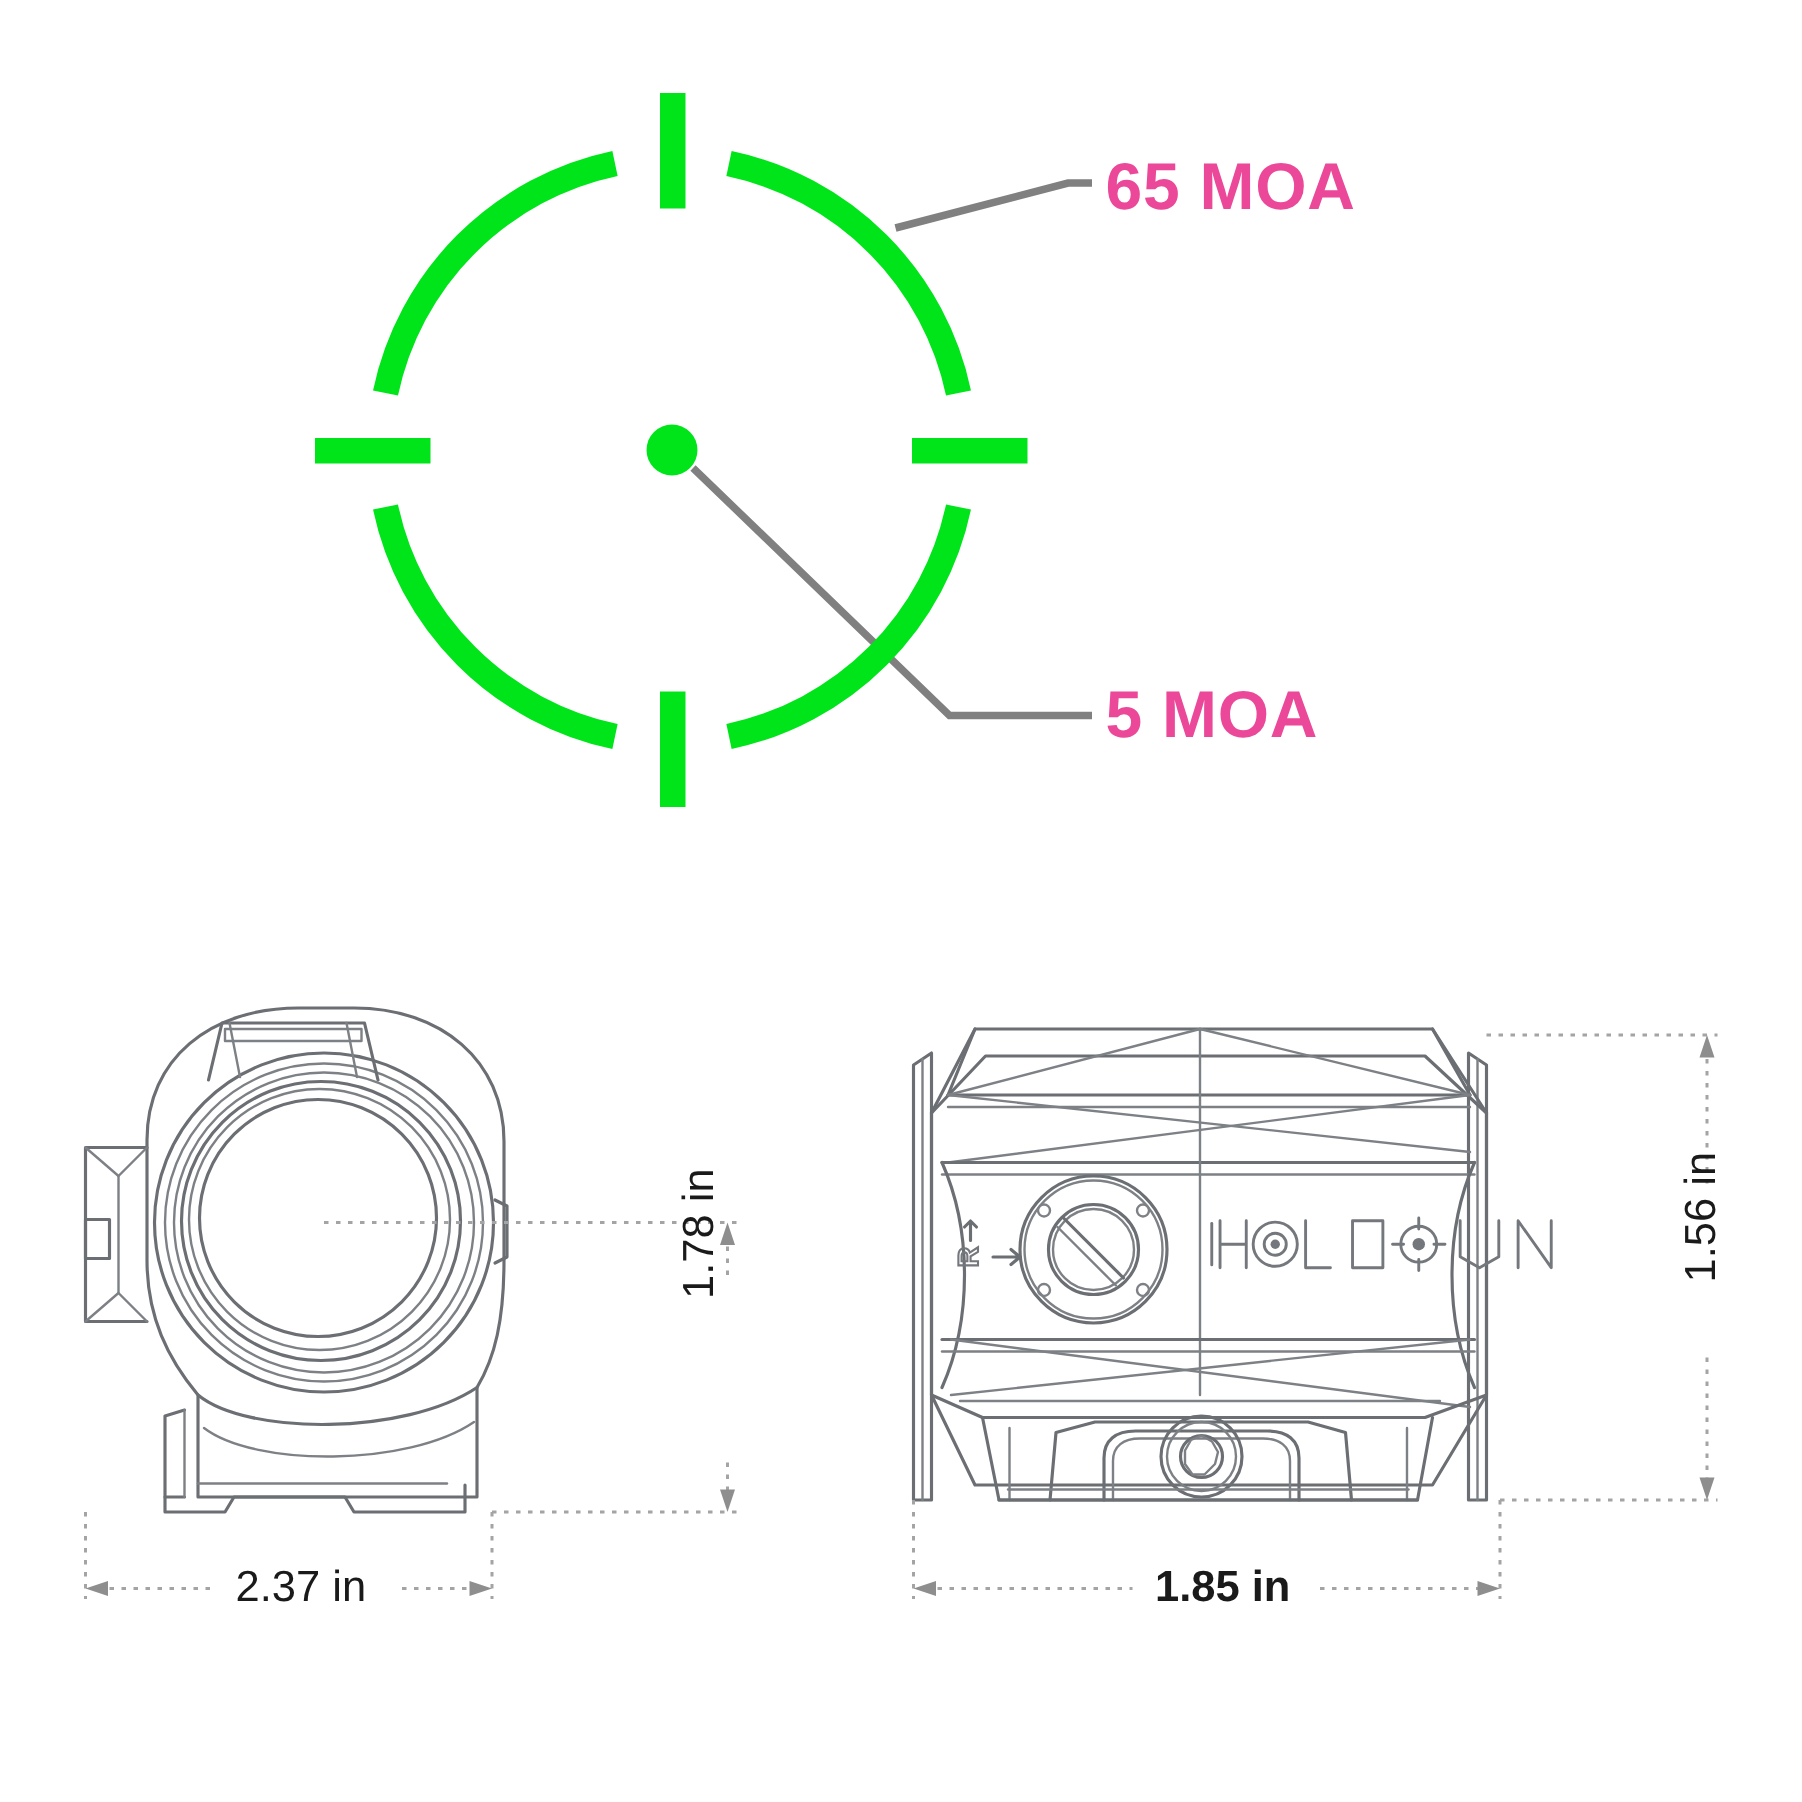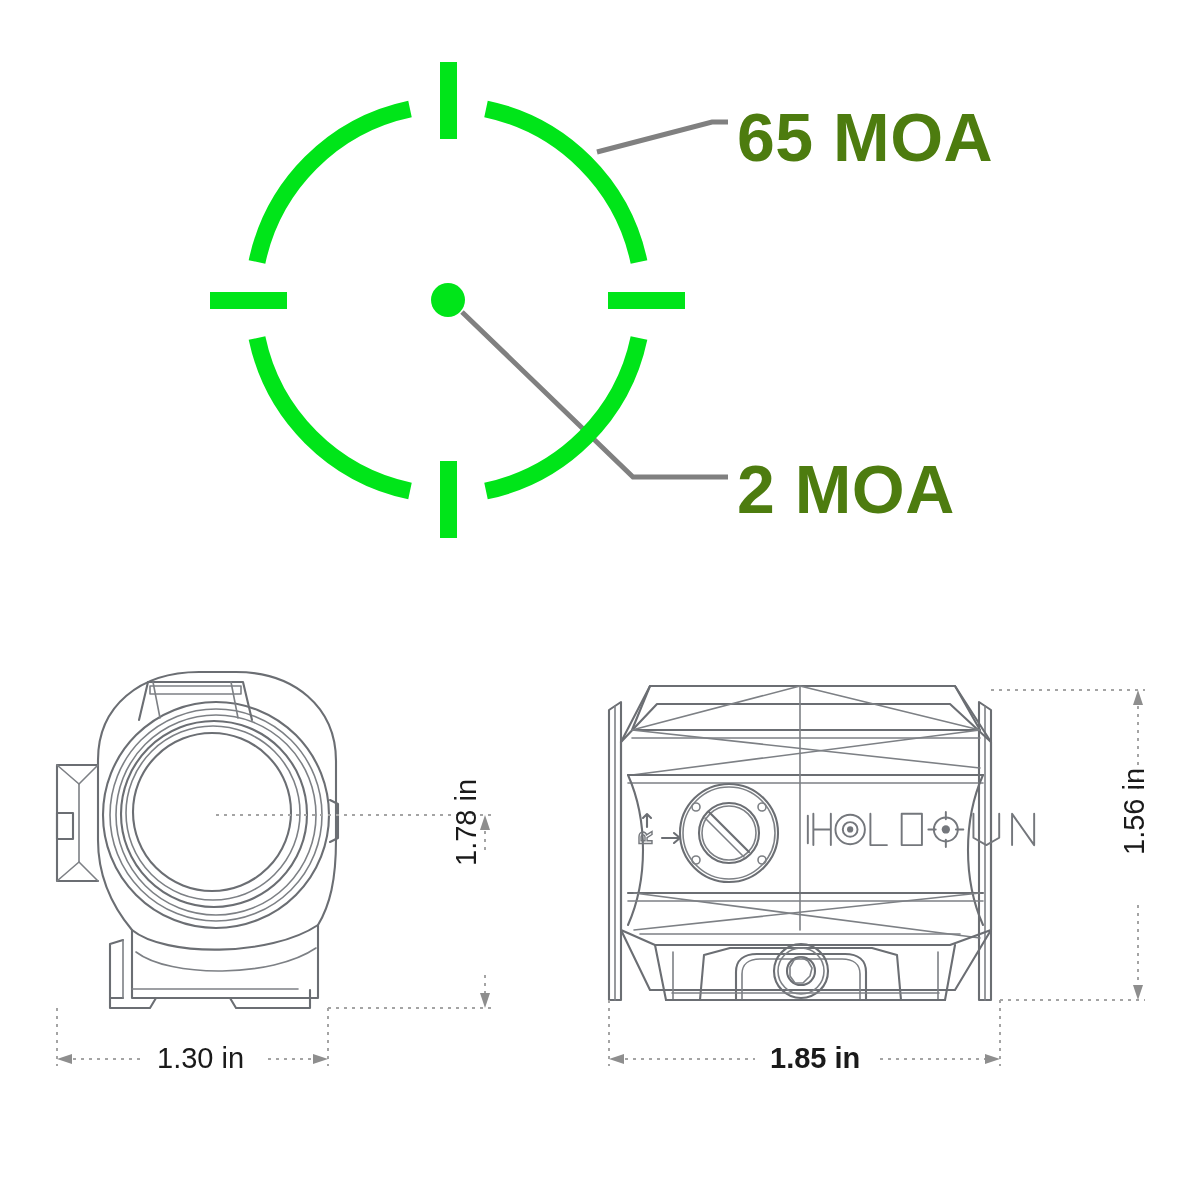--- a/index.html
+++ b/index.html
@@ -26,23 +26,23 @@
     position: absolute;
     top: 0;
     left: 0;
     width: 1201px;
     height: 1201px;
   }
   .moa-label {
     position: absolute;
     font-family: "Liberation Sans", sans-serif;
     font-weight: bold;
-    font-size: 68px;
+    font-size: 44px;
     letter-spacing: 0.5px;
-    color: #4d7c0f;
+    color: #ec4899;
     white-space: nowrap;
     line-height: 1;
   }
   #label-65-moa { left: 737px; top: 103px; }
   #label-2-moa  { left: 737px; top: 455px; }
 
   .dim-label {
     position: absolute;
     font-family: "Liberation Sans", sans-serif;
     font-weight: normal;
@@ -98,21 +98,21 @@
       <rect x="440" y="461" width="17" height="77"></rect>
       <rect x="210" y="292" width="77" height="17"></rect>
       <rect x="608" y="292" width="77" height="17"></rect>
     </g>
 
     <circle cx="448" cy="300" r="17" fill="#00e519"></circle>
   </svg>
 
   <div class="moa-label" id="label-65-moa">65 MOA</div>
 
-  <div class="moa-label" id="label-2-moa">2 MOA</div>
+  <div class="moa-label" id="label-2-moa">5 MOA</div>
 
   <svg class="layer" viewBox="0 0 1201 1201" width="1201" height="1201" xmlns="http://www.w3.org/2000/svg">
 
     <defs>
       <style>
         .ln   { fill:none; stroke:#6b6e73; stroke-width:2.1;
                 stroke-linejoin:round; stroke-linecap:round; }
         .lnt  { fill:none; stroke:#7d8085; stroke-width:1.6;
                 stroke-linejoin:round; stroke-linecap:round; }
         .dimln{ fill:none; stroke:#a4a4a4; stroke-width:2;
@@ -300,21 +300,21 @@
       <polygon class="arw" points="609,1059 624,1054 624,1064"></polygon>
       <polygon class="arw" points="1000,1059 985,1054 985,1064"></polygon>
 
       <path class="dimln" d="M 1138 698 L 1138 790"></path>
       <path class="dimln" d="M 1138 905 L 1138 992"></path>
       <polygon class="arw" points="1138,690 1133,705 1143,705"></polygon>
       <polygon class="arw" points="1138,1000 1133,985 1143,985"></polygon>
     </g>
   </svg>
 
-  <div class="dim-label" id="dim-front-width">1.30 in</div>
+  <div class="dim-label" id="dim-front-width">2.37 in</div>
 
   <div class="dim-label" id="dim-front-height">1.78 in</div>
 
   <div class="dim-label" id="dim-side-width">1.85 in</div>
 
   <div class="dim-label" id="dim-side-height">1.56 in</div>
 
   <span class="sr-only">HOLOSUN</span>
   <span class="sr-only">R</span>
 </div>

